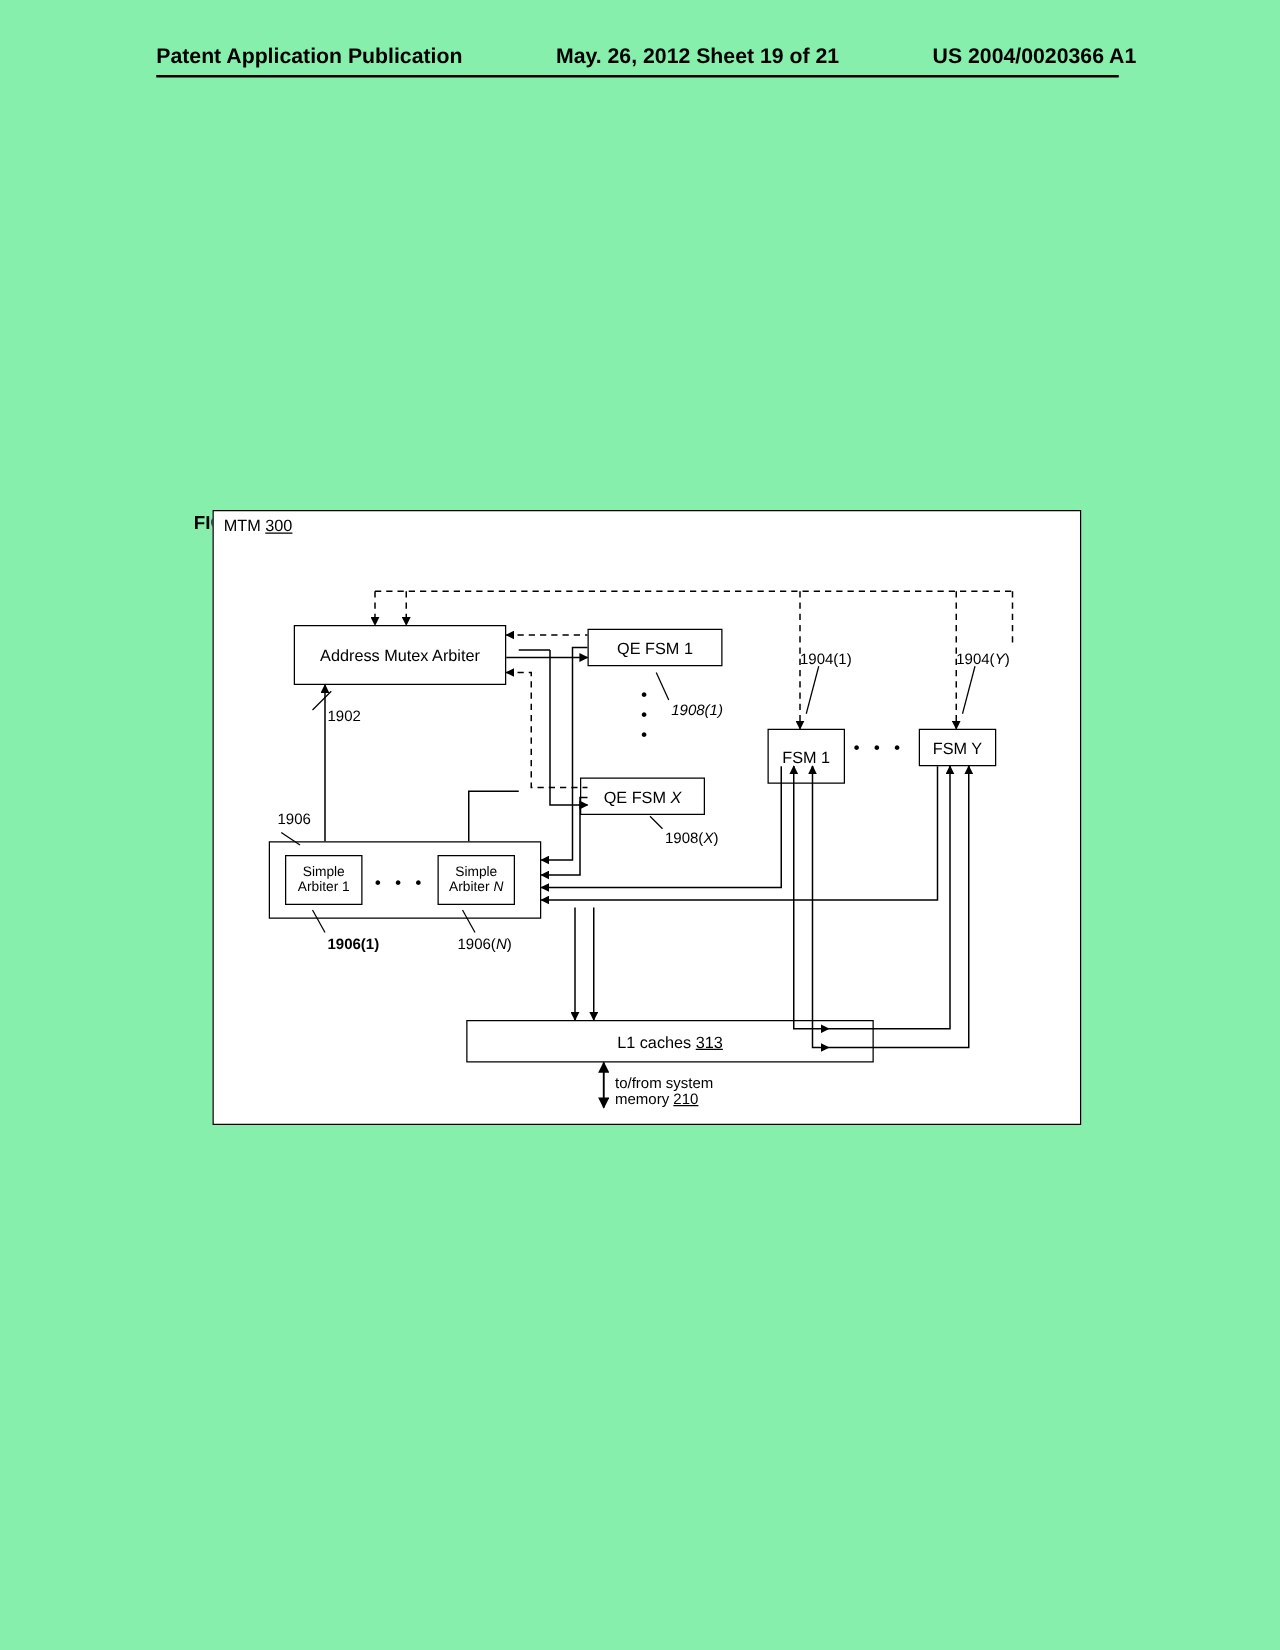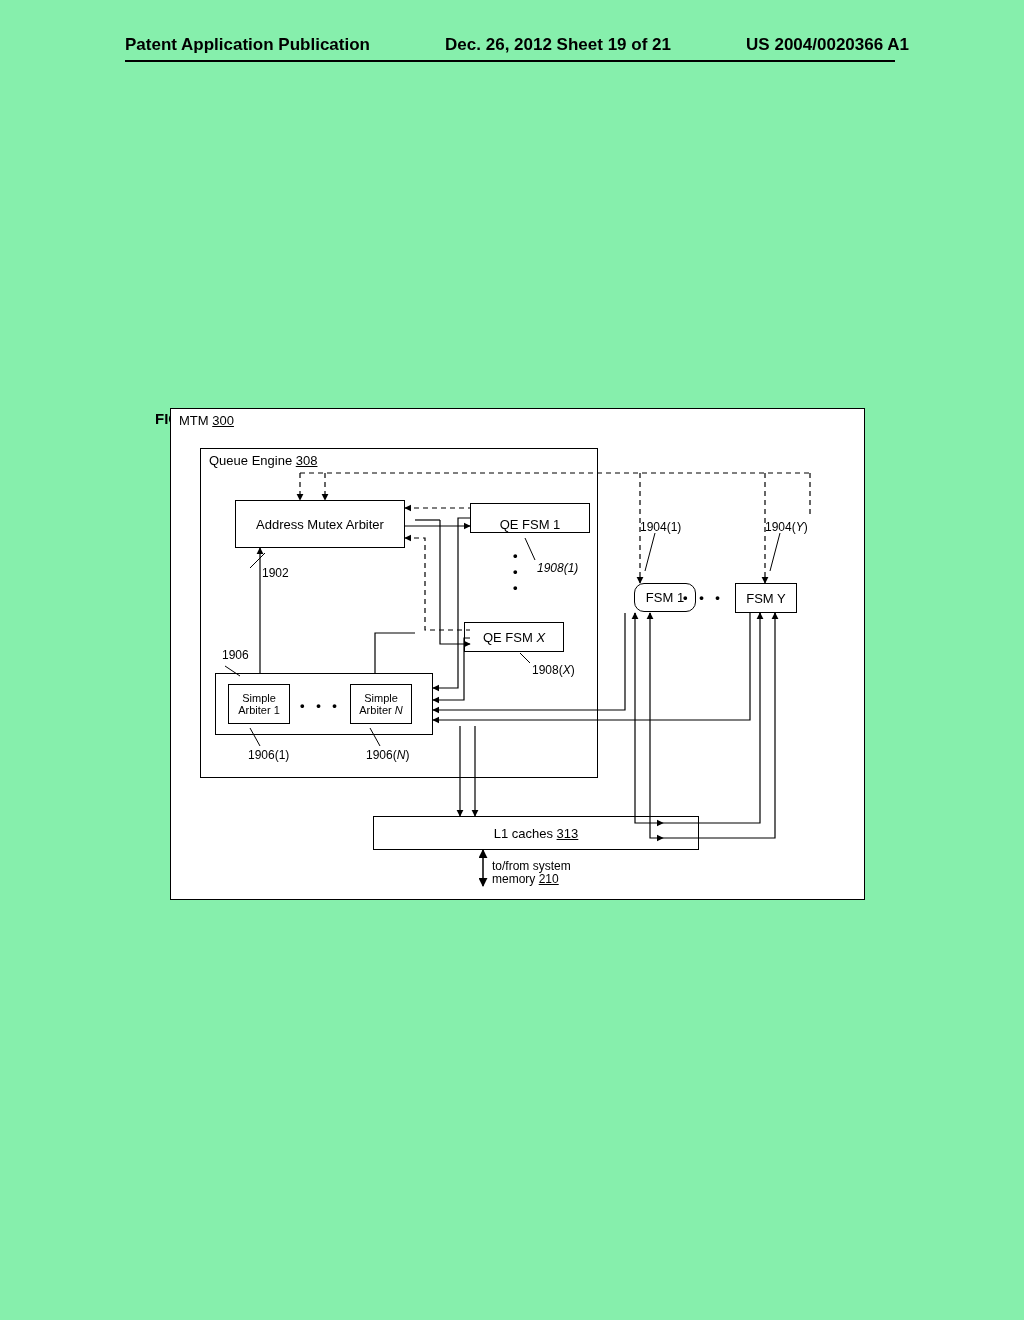--- a/index.html
+++ b/index.html
@@ -80,48 +80,42 @@
     pointer-events: none;
   }
 </style>
 </head>
 <body>
 
 <div class="page">
 
   <div class="header">
     <span>Patent Application Publication</span>
-    <span>Dec. 26, 2012  Sheet 19 of 21</span>
+    <span>May. 26, 2012  Sheet 19 of 21</span>
     <span>US 2004/0020366 A1</span>
   </div>
   <div class="header-rule"></div>
 
   <div class="fig-label">FIG. 19</div>
 
   <div class="diagram">
 
     <div class="box" style="left:0; top:0; width:695px; height:492px;">
       <span class="in-box-label" style="left:8px; top:4px;">
         <span>MTM</span>
         <span class="underline">300</span>
       </span>
     </div>
 
-    <div class="box" style="left:30px; top:40px; width:398px; height:330px;">
-      <span class="in-box-label" style="left:8px; top:4px;">
-        <span>Queue Engine</span>
-        <span class="underline">308</span>
-      </span>
-    </div>
 
     <div class="box" style="left:65px; top:92px; width:170px; height:48px; display:flex; align-items:center; justify-content:center;text-align:right;">
       <span>Address Mutex Arbiter</span>
     </div>
 
-    <div class="box" style="left:300px; top:95px; width:120px; height:30px; display:flex; align-items:flex-end; justify-content:center;">
+    <div class="box" style="left:300px; top:95px; width:108px; height:30px; display:flex; align-items:center; justify-content:center;">
       <span>QE FSM 1</span>
     </div>
 
     <div class="box" style="left:294px; top:214px; width:100px; height:30px; display:flex; align-items:center; justify-content:center;">
       <span>QE FSM <i>X</i></span>
     </div>
 
     <div class="lbl" style="left:343px; top:140px; font-weight:bold; line-height:16px;">•<br>•<br>•</div>
 
     <div class="box" style="left:45px; top:265px; width:218px; height:62px;"></div>
@@ -131,21 +125,21 @@
       <span>Arbiter 1</span>
     </div>
 
     <div class="lbl" style="left:130px; top:290px; font-weight:bold; letter-spacing:4px;">• • •</div>
 
     <div class="box" style="left:180px; top:276px; width:62px; height:40px; display:flex; flex-direction:column; align-items:center; justify-content:center; font-size:11px; line-height:12px;">
       <span>Simple</span>
       <span>Arbiter <i>N</i></span>
     </div>
 
-    <div class="box" style="left:464px; top:175px; width:62px; height:29px; display:flex; align-items:center; justify-content:center;border-radius:10px;">
+    <div class="box" style="left:444px; top:175px; width:62px; height:44px; display:flex; align-items:center; justify-content:center;">
       <span>FSM 1</span>
     </div>
 
     <div class="lbl" style="left:513px; top:182px; font-weight:bold; letter-spacing:4px;">• • •</div>
 
     <div class="box" style="left:565px; top:175px; width:62px; height:30px; display:flex; align-items:center; justify-content:center;">
       <span>FSM Y</span>
     </div>
 
     <div class="box" style="left:203px; top:408px; width:326px; height:34px; display:flex; align-items:center; justify-content:center;">
@@ -155,21 +149,21 @@
       </span>
     </div>
 
     <div class="lbl lbl-sm" style="left:322px; top:452px; line-height:13px;">
       <span>to/from system</span><br>
       <span>memory</span> <span class="underline">210</span>
     </div>
 
     <div class="lbl lbl-sm" style="left:92px; top:158px;">1902</div>
     <div class="lbl lbl-sm" style="left:52px; top:240px;">1906</div>
-    <div class="lbl lbl-sm" style="left:78px; top:340px;">1906(1)</div>
+    <div class="lbl lbl-sm" style="left:92px; top:340px;font-weight:bold;">1906(1)</div>
     <div class="lbl lbl-sm" style="left:196px; top:340px;">1906(<i>N</i>)</div>
     <div class="lbl lbl-sm" style="left:367px; top:153px;font-style:italic;">1908(1)</div>
     <div class="lbl lbl-sm" style="left:362px; top:255px;">1908(<i>X</i>)</div>
     <div class="lbl lbl-sm" style="left:470px; top:112px;">1904(1)</div>
     <div class="lbl lbl-sm" style="left:595px; top:112px;">1904(<i>Y</i>)</div>
 
     <svg class="wires">
       <defs>
         <marker id="arrow" viewBox="0 0 10 10" refX="9" refY="5" markerWidth="6" markerHeight="6" orient="auto-start-reverse">
           <path d="M 0 0 L 10 5 L 0 10 z" fill="#000"></path>

